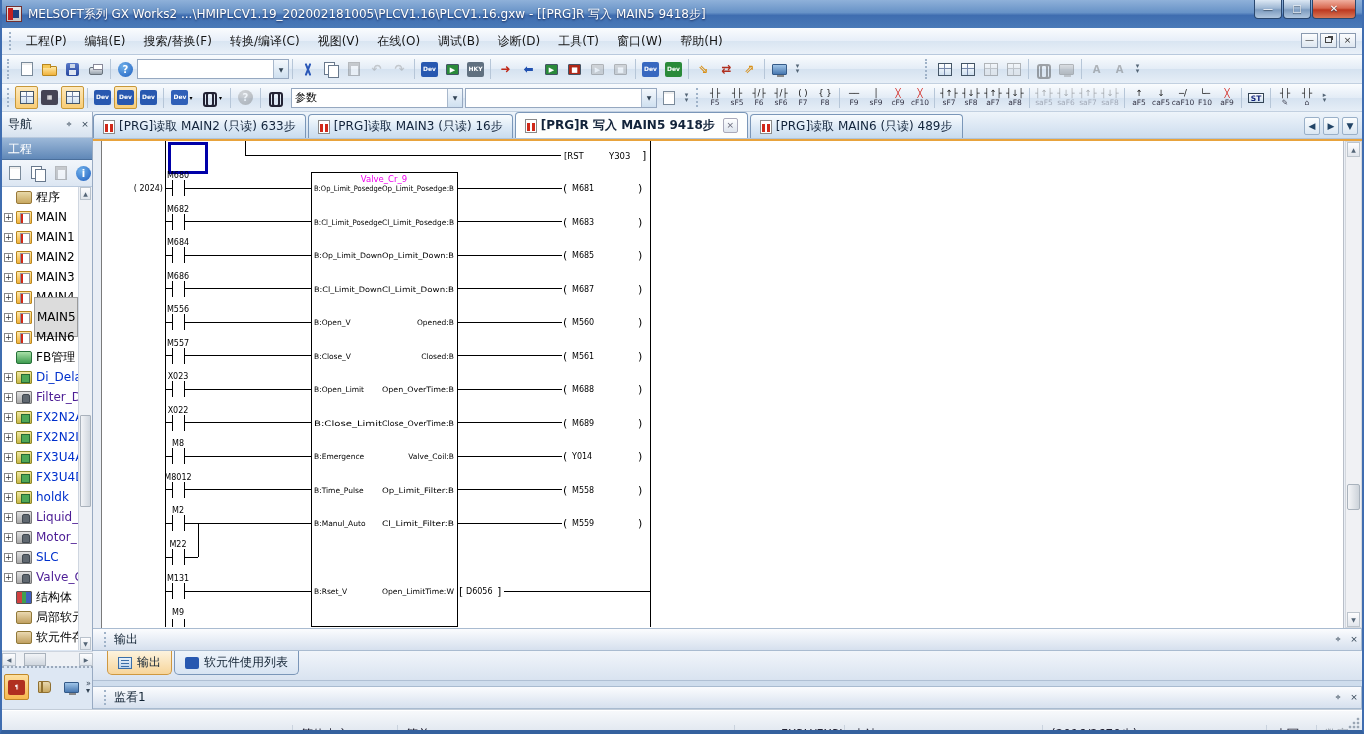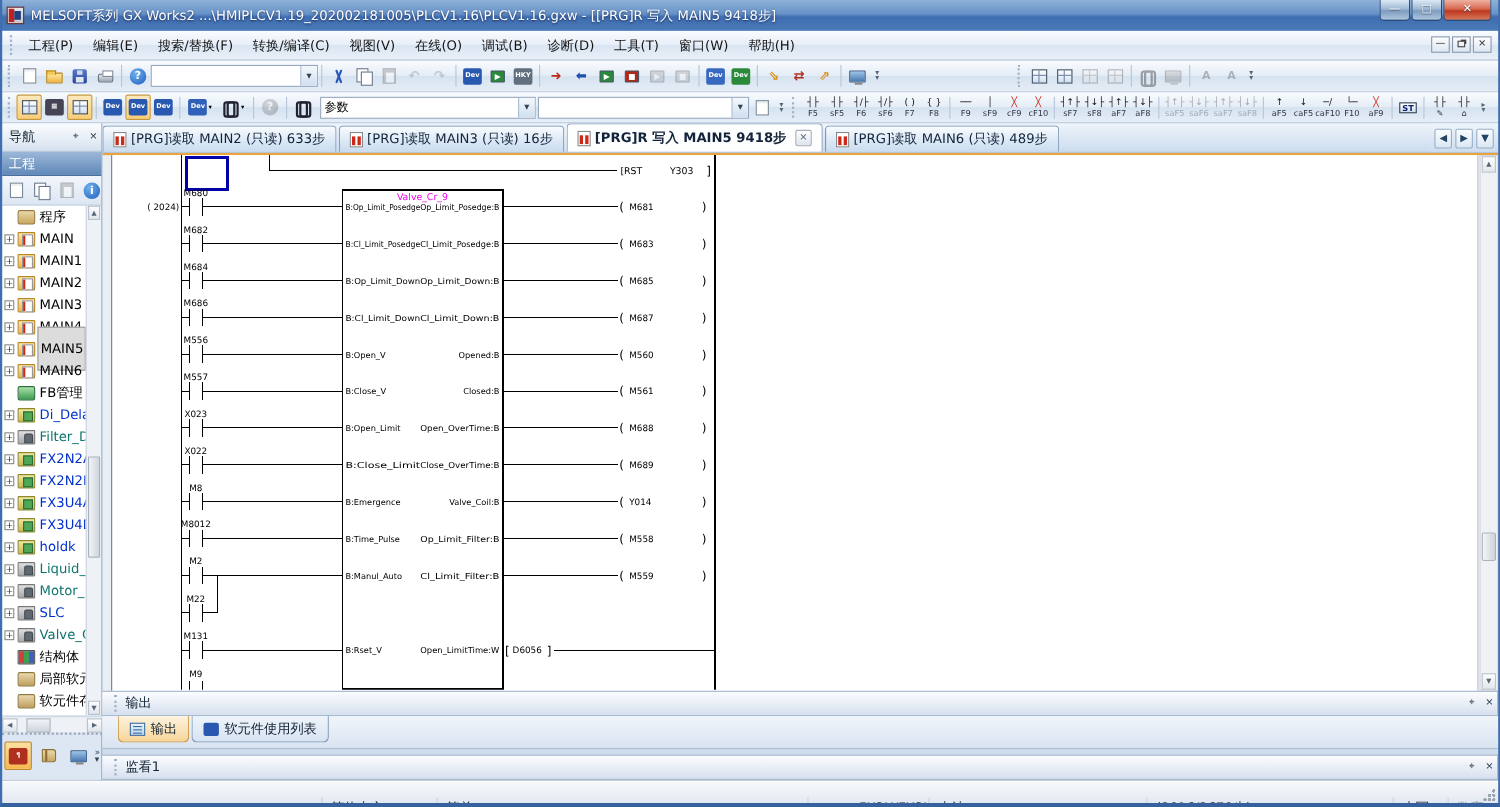--- a/index.html
+++ b/index.html
@@ -81,21 +81,21 @@
   .proj-bar{height:22px;background:linear-gradient(#9cb8d8,#6088b8);color:#fff;font-size:12px;line-height:22px;padding-left:6px;border-bottom:1px solid #4a6f9c}
   .nav-tools{height:27px;display:flex;align-items:center;gap:2px;padding:0 2px;background:linear-gradient(#f2f6fb,#dce6f2);border-bottom:1px solid #b9c9dd}
   .nav-tools .tbtn{width:21px;height:21px}
   .tree{position:absolute;left:0;top:75px;bottom:60px;width:77px;background:#fff;overflow:hidden;border-right:1px solid #c4cedc}
   .trow{height:20px;display:flex;align-items:center;font-size:12px;white-space:nowrap;position:relative}
   .trow .exp{width:9px;height:9px;border:1px solid #888;background:#fff;font-size:8px;line-height:7px;text-align:center;color:#333;margin:0 3px 0 2px;flex:0 0 auto}
   .trow .noexp{width:14px;flex:0 0 auto}
   .trow .lbl{padding:12px 2px;overflow:hidden}
   .trow.sel .lbl{background:#dcdcdc;border:1px solid #9a9a9a}
   .trow.c-blue .lbl{color:#0030cc}
-  .trow.c-gray .lbl{color:#0f766e}
+  .trow.c-gray .lbl{color:#4c1d95}
   .tico{width:16px;height:13px;position:relative;flex:0 0 auto;margin-right:2px}
   .tico.prog{background:linear-gradient(#e8d8a8,#c8a860);border:1px solid #987838;border-radius:2px}
   .tico.main{background:linear-gradient(#ffe9a8,#f0b23c);border:1px solid #b8861e;border-radius:1px}
   .tico.main::after{content:"";position:absolute;left:3px;top:1px;width:8px;height:9px;background:#fff;border:1px solid #999;box-shadow:inset 2px 0 0 #d02818}
   .tico.fbm{background:linear-gradient(#a8e0a8,#3f9c50);border:1px solid #257038;border-radius:2px}
   .tico.fb{background:linear-gradient(#f0e8a0,#c8b84a);border:1px solid #8f8828;border-radius:1px}
   .tico.fb::after{content:"";position:absolute;right:1px;top:2px;width:7px;height:7px;background:#4fa858;border:1px solid #2a6a34}
   .tico.fbl{background:linear-gradient(#e0e0e0,#a8a8a8);border:1px solid #787878;border-radius:1px}
   .tico.fbl::after{content:"";position:absolute;right:1px;top:2px;width:6px;height:7px;background:#606870;border:1px solid #404850;border-radius:2px 2px 0 0}
   .tico.struct{background:linear-gradient(90deg,#d04040 33%,#40a050 33% 66%,#4060c0 66%);border:1px solid #555;border-radius:1px}
@@ -336,21 +336,21 @@
         <span style="font-size: 6px; margin-left: 1px;">▾</span>
       </div>
       <div class="tsep"></div>
       <div class="tbtn dis">
         <span class="ic help15">?</span>
       </div>
       <div class="tsep"></div>
       <div class="tbtn">
         <span class="ic binoc"></span>
       </div>
-      <div class="combo" style="width: 196px; margin-left: 4px;">
+      <div class="combo" style="width: 172px; margin-left: 4px;">
         <span class="cval">参数</span>
         <span class="carr">▼</span>
       </div>
       <div class="combo" style="width: 192px; margin-left: 2px;">
         <span class="cval"></span>
         <span class="carr">▼</span>
       </div>
       <div class="tbtn">
         <span class="ic page"></span>
       </div>

